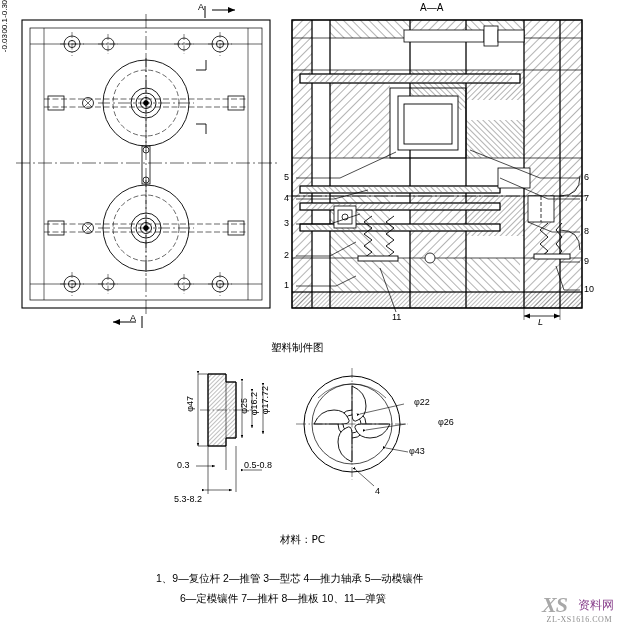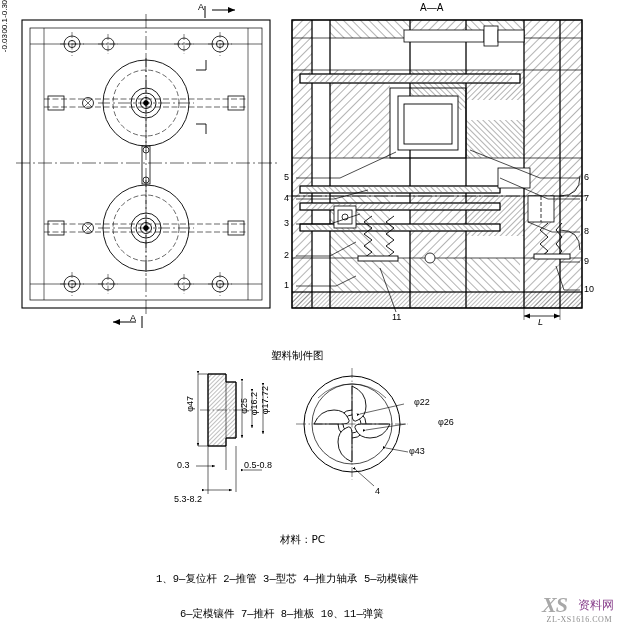--- a/index.html
+++ b/index.html
@@ -37,21 +37,21 @@
   .lbl-sm { font-size: 8px; }
   .caption {
     position: absolute;
     font-family: "DejaVu Sans", sans-serif;
     font-size: 10.5px;
     color: #000;
     white-space: nowrap;
   }
   .legend-line {
     position: absolute;
-    font-family: Liberation Mono, monospace;
+    font-family: Liberation Sans, sans-serif;
     font-size: 10.5px;
     color: #000;
     white-space: nowrap;
     text-align: center;
   }
   .wm {
     position: absolute;
     right: 6px;
     bottom: 6px;
     display: flex;
@@ -462,21 +462,21 @@
   <div class="lbl" style="left:584px; top:173px;">6</div>
   <div class="lbl" style="left:584px; top:194px;">7</div>
   <div class="lbl" style="left:584px; top:227px;">8</div>
   <div class="lbl" style="left:584px; top:257px;">9</div>
   <div class="lbl" style="left:584px; top:285px;">10</div>
 
   <div class="lbl" style="left:392px; top:313px;">11</div>
 
   <div class="lbl" style="left:538px; top:318px; font-style:italic;">L</div>
 
-  <div class="caption" style="left:271px; top:349px;">塑料制件图</div>
+  <div class="caption" style="left:271px; top:341px;">塑料制件图</div>
 
   <div class="lbl vert" style="left:186px; top:396px;">φ47</div>
   <div class="lbl-sm vert" style="left:180px; top:399px;">0</div>
   <div class="lbl-sm vert" style="left:180px; top:412px;">-0.3</div>
 
   <div class="lbl vert" style="left:240px; top:398px;">φ25</div>
   <div class="lbl-sm vert" style="left:234px; top:423px;">0.1</div>
   <div class="lbl vert" style="left:250px; top:392px;">φ16.2</div>
   <div class="lbl vert" style="left:261px; top:386px;">φ17.72</div>
   <div class="lbl-sm vert" style="left:272px; top:400px;">0</div>
@@ -487,21 +487,21 @@
   <div class="lbl" style="left:174px; top:495px;">5.3-8.2</div>
 
   <div class="lbl" style="left:404px; top:398px;margin-left:10px;">φ22</div>
   <div class="lbl" style="left:406px; top:418px;padding-left:32px;">φ26</div>
   <div class="lbl" style="left:409px; top:447px;">φ43</div>
   <div class="lbl" style="left:375px; top:487px;">4</div>
 
   <div class="caption" style="left:280px; top:533px;">材料：PC</div>
 
   <div class="legend-line" style="left:156px; top:572px;">1、9—复位杆  2—推管  3—型芯  4—推力轴承  5—动模镶件</div>
-  <div class="legend-line" style="left:180px; top:592px;margin-top:15px;">6—定模镶件  7—推杆  8—推板  10、11—弹簧</div>
+  <div class="legend-line" style="left:180px; top:592px;">6—定模镶件  7—推杆  8—推板  10、11—弹簧</div>
 
   <div class="wm">
     <span class="wm-badge">XS</span>
     <span class="wm-text">资料网</span>
   </div>
   <div class="wm-sub">ZL-XS1616.COM</div>
 
 </div>
 
 </body></html>

